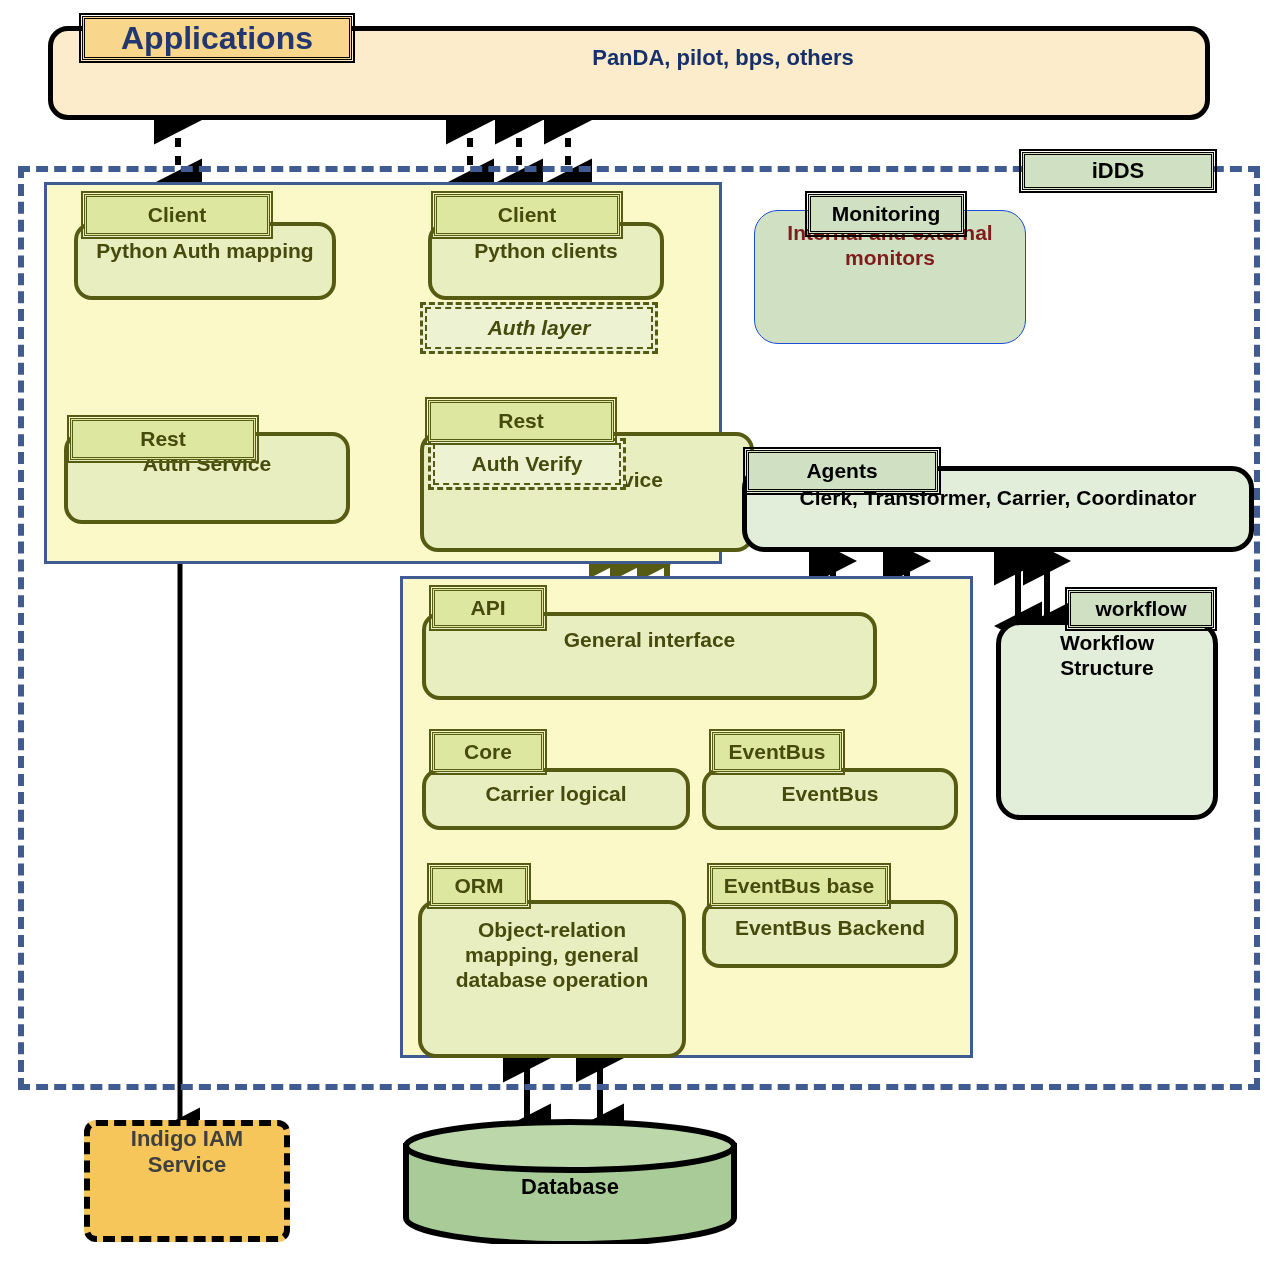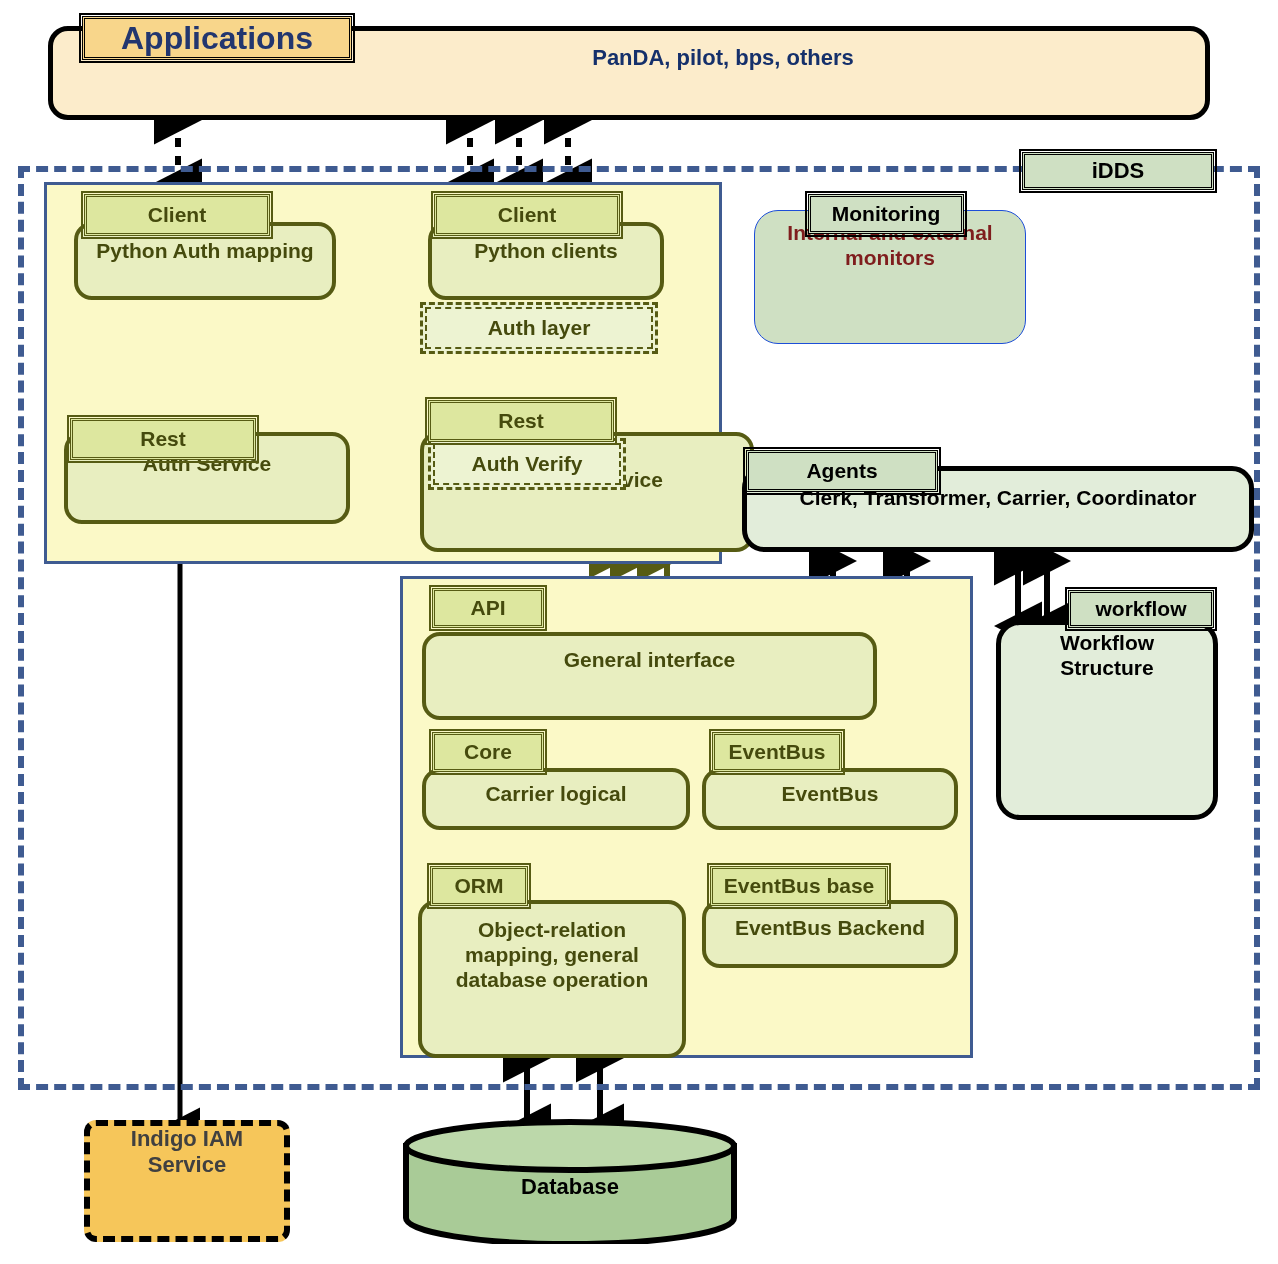--- a/index.html
+++ b/index.html
@@ -237,36 +237,36 @@
 
   <div class="node olive-body" style="left:74px;top:222px;width:262px;height:78px;">
     <span class="t21" style="transform:translateY(13px);">Python Auth mapping</span>
   </div>
   <div class="chip olive-chip t21" style="left:84px;top:194px;width:186px;height:42px;">Client</div>
 
   <div class="node olive-body" style="left:428px;top:222px;width:236px;height:78px;">
     <span class="t21" style="transform:translateY(13px);">Python clients</span>
   </div>
   <div class="chip olive-chip t21" style="left:434px;top:194px;width:186px;height:42px;">Client</div>
-  <div class="dash-layer t21" style="left:420px;top:302px;width:238px;height:52px;">Auth layer</div>
+  <div class="dash-layer t21" style="left:420px;top:302px;width:238px;height:52px;font-style:italic;">Auth layer</div>
 
   <div class="node olive-body" style="left:64px;top:432px;width:286px;height:92px;">
     <span class="t21" style="transform:translateY(16px);">Auth Service</span>
   </div>
   <div class="chip olive-chip t21" style="left:70px;top:418px;width:186px;height:42px;">Rest</div>
 
   <div class="node olive-body" style="left:420px;top:432px;width:334px;height:120px;">
     <span class="t21" style="transform:translateY(32px);">Restful Service</span>
   </div>
   <div class="dash-layer t21" style="left:428px;top:438px;width:198px;height:52px;">Auth Verify</div>
   <div class="chip olive-chip t21" style="left:428px;top:400px;width:186px;height:42px;">Rest</div>
 
   <div class="panel" style="left:400px;top:576px;width:573px;height:482px;"></div>
 
-  <div class="node olive-body" style="left:422px;top:612px;width:455px;height:88px;margin-top:20px;">
+  <div class="node olive-body" style="left:422px;top:612px;width:455px;height:88px;">
     <span class="t21" style="transform:translateY(12px);">General interface</span>
   </div>
   <div class="chip olive-chip t21" style="left:432px;top:588px;width:112px;height:40px;">API</div>
 
   <div class="node olive-body" style="left:422px;top:768px;width:268px;height:62px;">
     <span class="t21" style="transform:translateY(10px);">Carrier logical</span>
   </div>
   <div class="chip olive-chip t21" style="left:432px;top:732px;width:112px;height:40px;">Core</div>
 
   <div class="node olive-body" style="left:702px;top:768px;width:256px;height:62px;">

